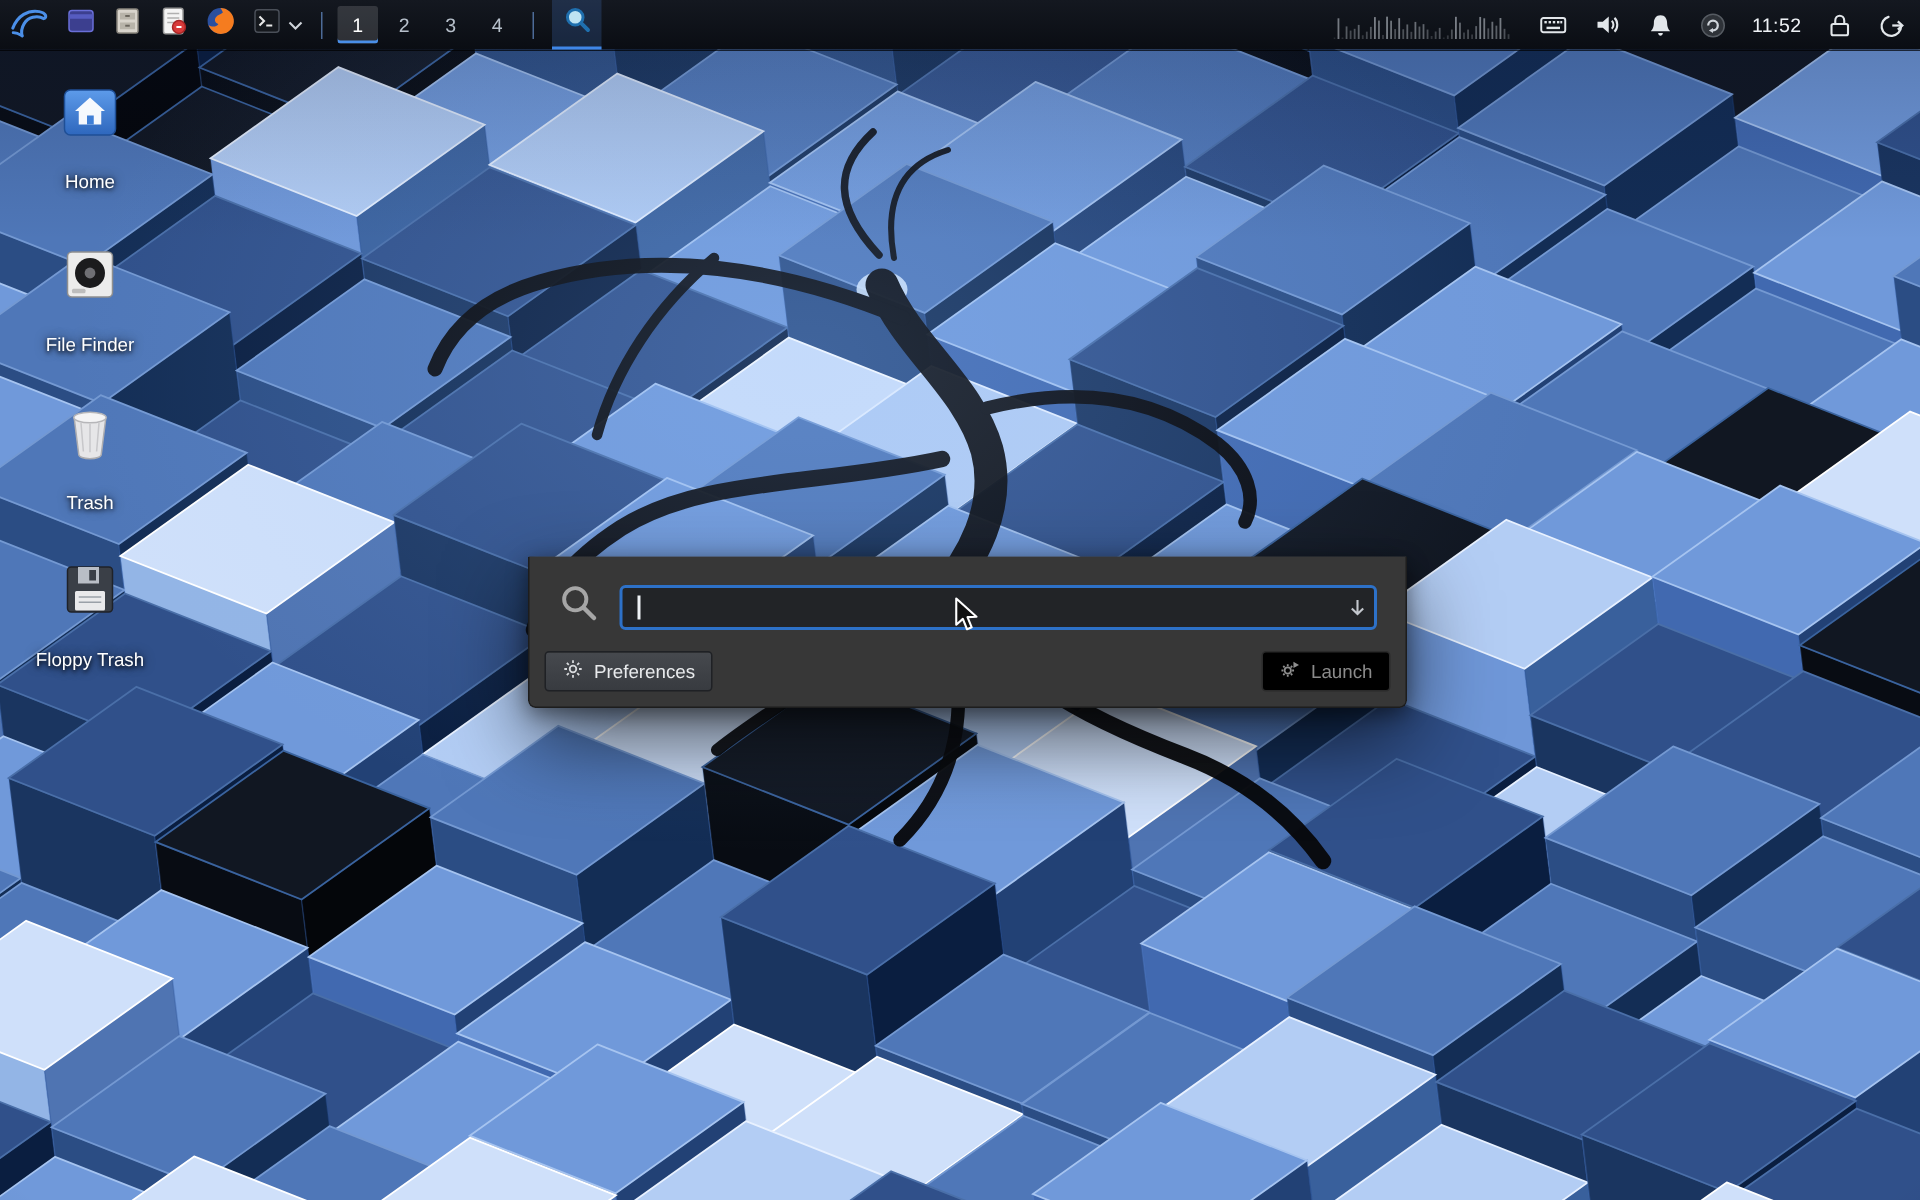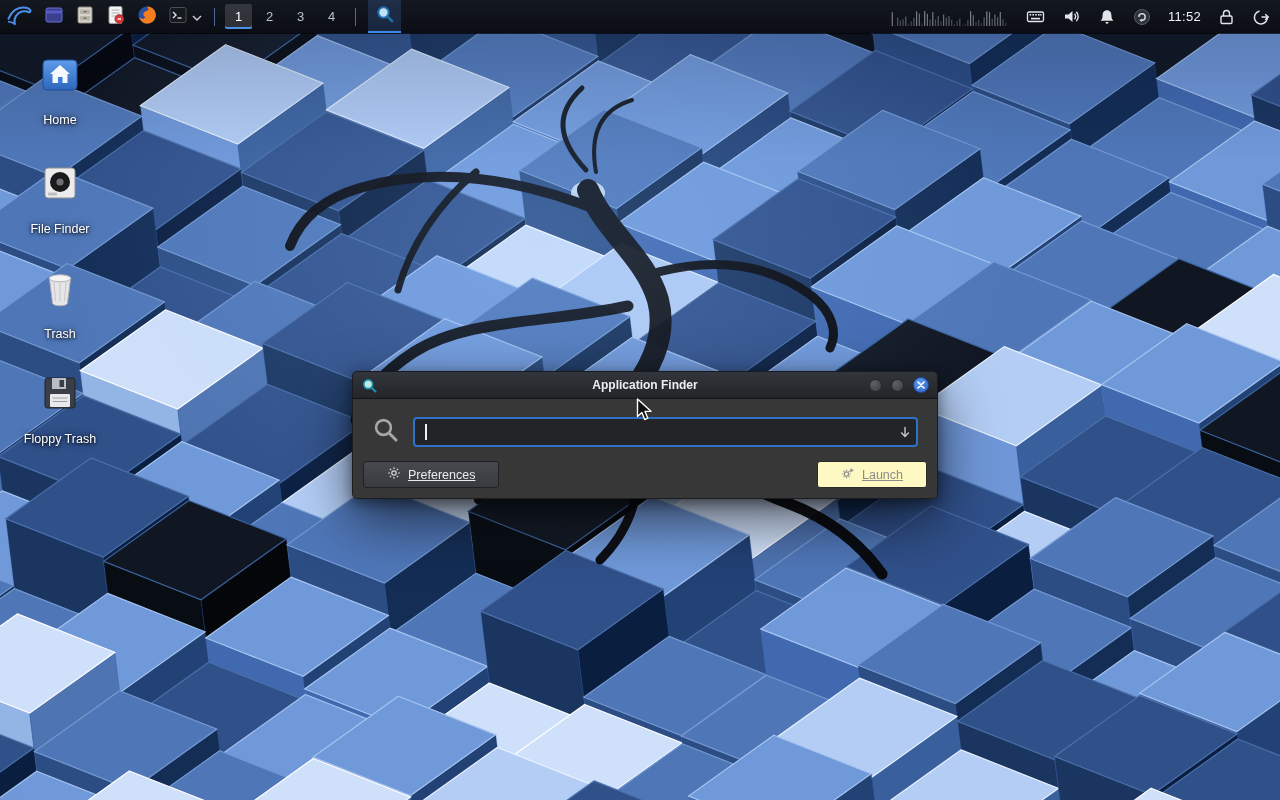--- a/index.html
+++ b/index.html
@@ -97,31 +97,30 @@
   .af-input {
     width:100%; height:30px; background:#222427;
     border:2px solid #2d71c8; border-radius:4px; outline:none;
     color:#e9e9e9; font-size:13px; padding:0 26px 0 10px;
     font-family:"Liberation Sans","DejaVu Sans",sans-serif;
   }
   .caret { position:absolute; left:12px; top:7px; width:1.5px; height:16px; background:#eef2f6; }
   .arrow-btn { position:absolute; right:6px; top:8px; display:flex; }
   .btn-row { display:flex; justify-content:space-between; margin-top:13px; }
   .btn {
-    display:flex; align-items:center; gap:7px; height:27px; padding:0 23px;
+    display:flex; align-items:center; gap:7px; height:27px; padding:0 11px;
     border-radius:3px; font-size:12.5px;
     font-family:"Liberation Sans","DejaVu Sans",sans-serif;
-    text-decoration:underline;
   }
   .btn-pref {
     background:linear-gradient(180deg,#46494e,#383b40);
     border:1px solid #1f2125; color:#e9ebed;
   }
   .btn-launch {
-    background:#fef9c3; border:1px solid #2b2b2b; color:#8b8b8b;
+    background:#000000; border:1px solid #2b2b2b; color:#8b8b8b;
   }
 
   .cursor { position:absolute; left:636px; top:398px; z-index:200; pointer-events:none; }
 </style>
 </head>
 <body>
 
 <div class="wallpaper">
   <svg width="1280" height="800" viewBox="0 0 1280 800" preserveAspectRatio="none">
     <g id="cubefield" transform="rotate(-7 640 400)">
@@ -1137,38 +1136,20 @@
       <svg width="18" height="18" viewBox="0 0 18 18">
         <path d="M7 3.2 A6.5 6.5 0 1 0 15.4 9.6" fill="none" stroke="#e2e6ea" stroke-width="1.5" stroke-linecap="round"></path>
         <path d="M9.5 9 L15.6 9" stroke="#e2e6ea" stroke-width="1.5"></path>
         <path d="M13.2 6.3 L16.2 9 L13.2 11.7" fill="none" stroke="#e2e6ea" stroke-width="1.5"></path>
       </svg>
     </span>
   </div>
 </div>
 
 <div class="appfinder">
-  <div class="titlebar">
-    <span class="tb-icon">
-      <svg width="17" height="17" viewBox="0 0 20 20">
-        <circle cx="8.5" cy="8.5" r="5.2" fill="#bfe9e2" stroke="#1f8fae" stroke-width="2"></circle>
-        <line x1="12.6" y1="12.6" x2="17" y2="17" stroke="#1f8fae" stroke-width="2.6" stroke-linecap="round"></line>
-      </svg>
-    </span>
-    <span class="tb-title">Application Finder</span>
-    <span class="tb-ctrls">
-      <span class="tb-circle"></span>
-      <span class="tb-circle"></span>
-      <span class="tb-close">
-        <svg width="8" height="8" viewBox="0 0 8 8">
-          <path d="M1 1 L7 7 M7 1 L1 7" stroke="#ffffff" stroke-width="1.6" stroke-linecap="round"></path>
-        </svg>
-      </span>
-    </span>
-  </div>
   <div class="af-body">
     <div class="search-row">
       <span>
         <svg width="28" height="28" viewBox="0 0 28 28">
           <circle cx="11.5" cy="11.5" r="7.4" fill="none" stroke="#a6a6a6" stroke-width="2.6"></circle>
           <line x1="17" y1="17" x2="24" y2="24" stroke="#a6a6a6" stroke-width="3" stroke-linecap="round"></line>
         </svg>
       </span>
       <div class="af-input-wrap">
         <input class="af-input" type="text" value="" style="">

